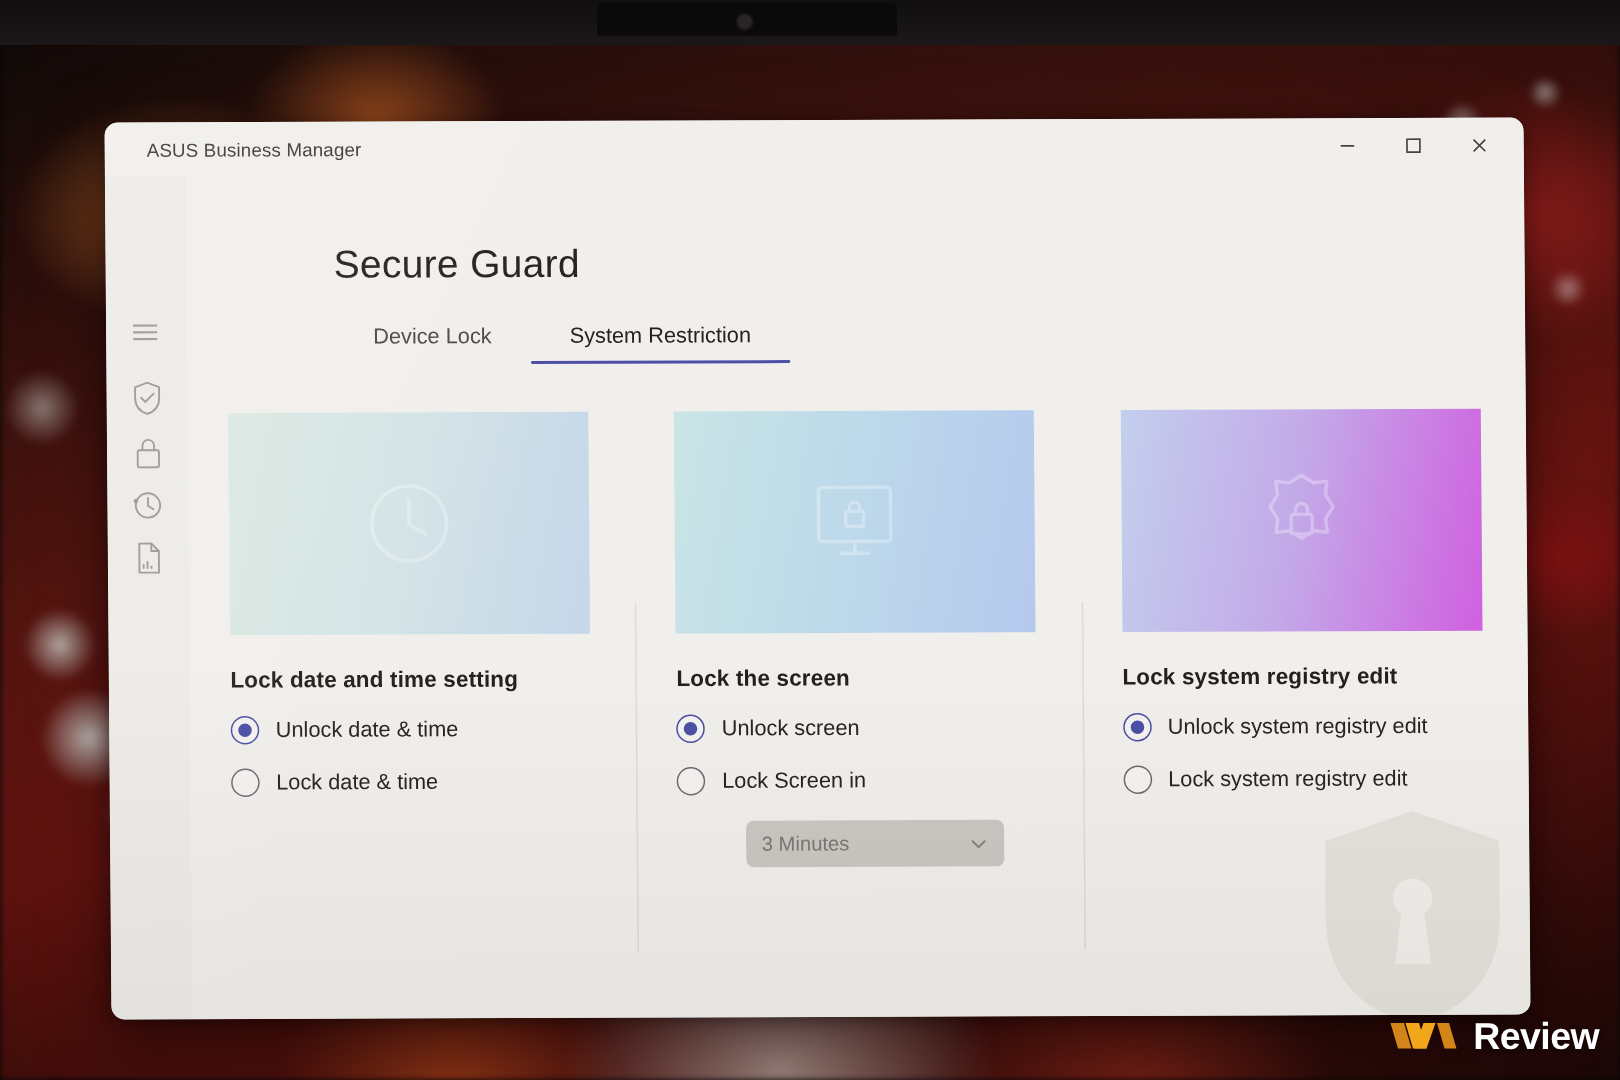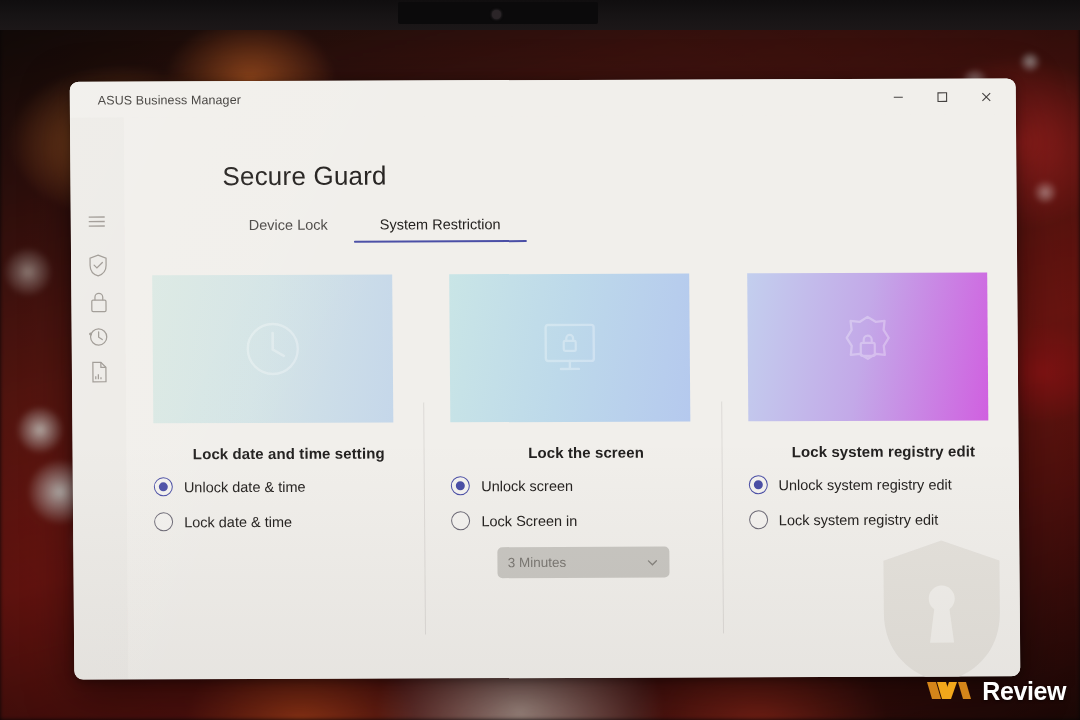--- a/index.html
+++ b/index.html
@@ -8,21 +8,20 @@
     overflow: hidden;
     font-family: "Liberation Sans", sans-serif;
     background: #0a0708;
   }
 
   
   #photo-scene {
     position: absolute; inset: 0;
     width: 1080px; height: 720px;
     overflow: hidden;
-    text-align: center;
   }
 
   .bezel-top {
     position: absolute; left: 0; top: 0; width: 1080px; height: 30px;
     background: linear-gradient(180deg,#100e0f 0%, #171415 55%, #1c1718 100%);
     z-index: 6;
   }
   .bezel-cam-strip {
     position: absolute; left: 398px; top: 2px; width: 200px; height: 22px;
     background: #0b0a0b; border-radius: 2px;

